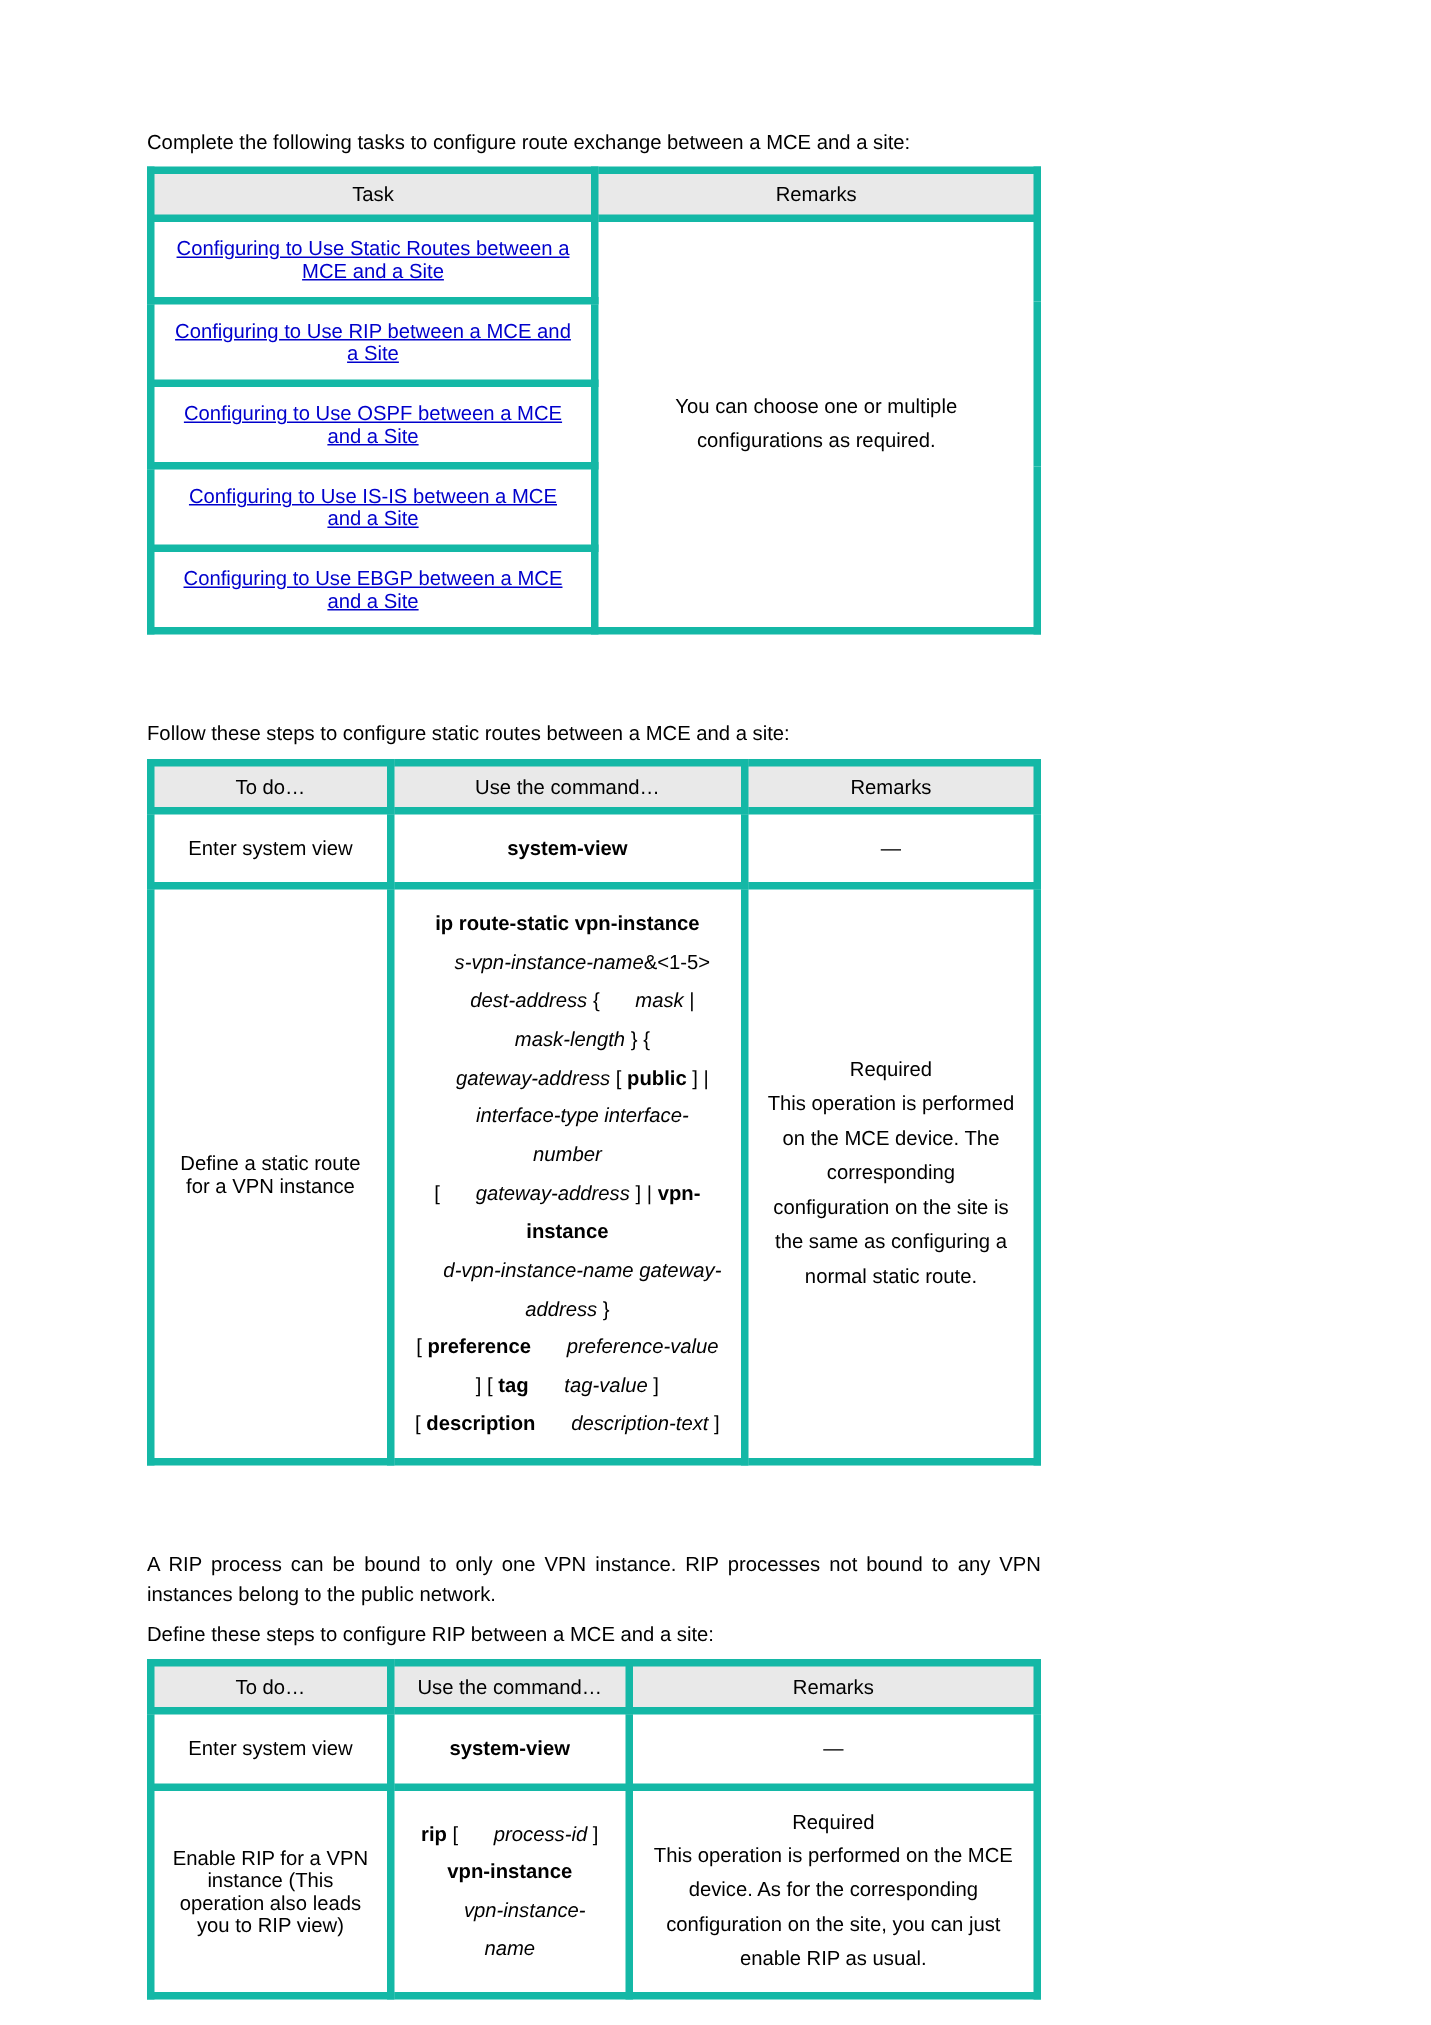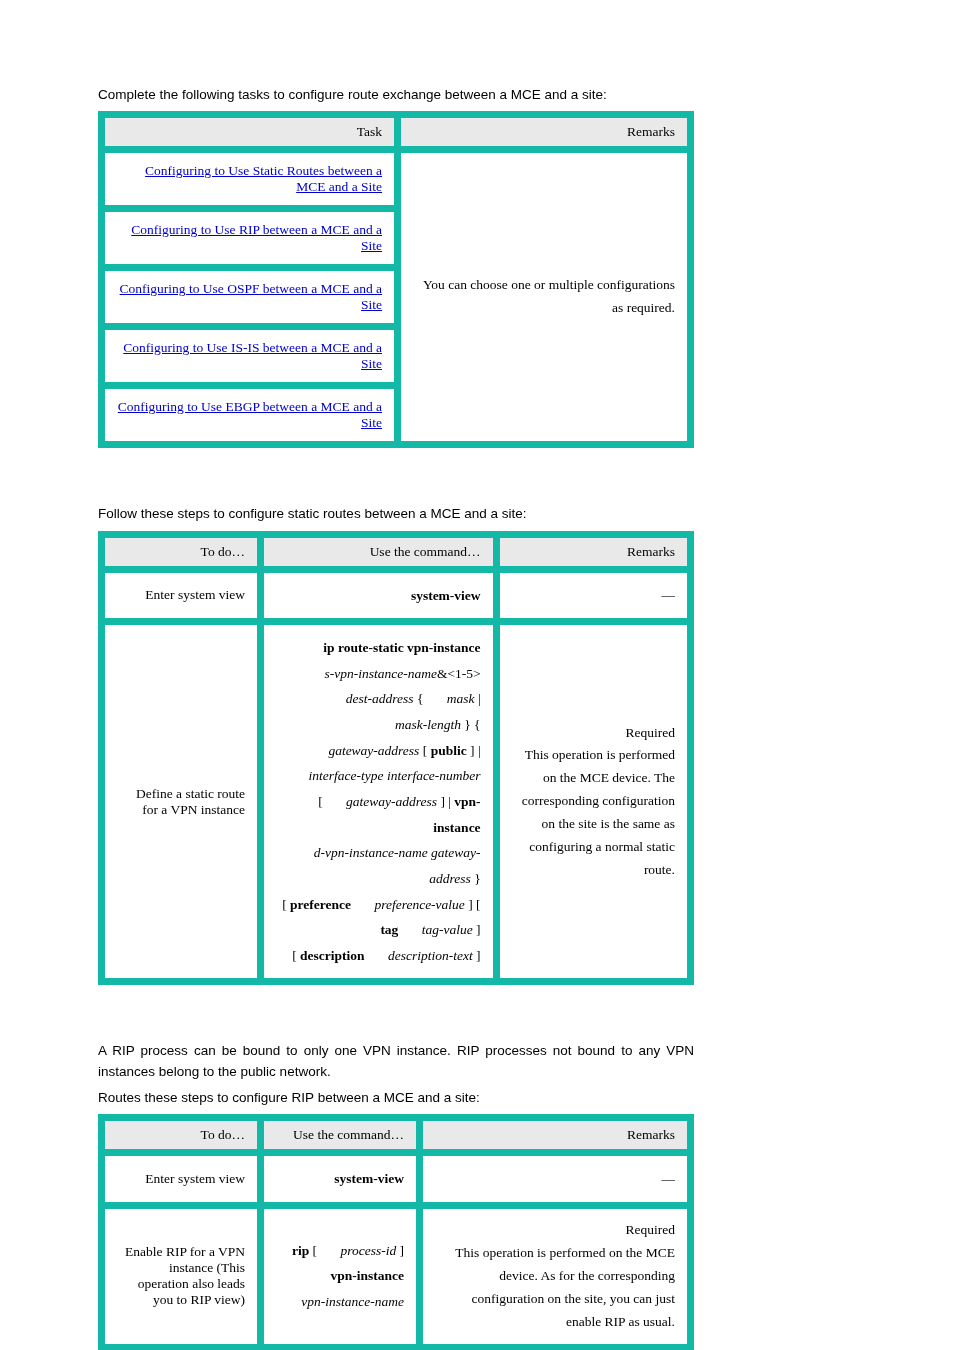--- a/index.html
+++ b/index.html
@@ -21,26 +21,25 @@
     font-size: 13.5px;
     margin: 0 0 6px 0;
     line-height: 1.5;
   }
   table.cfg {
     border-collapse: collapse;
     width: 100%;
     margin-bottom: 34px;
   }
   table.cfg th, table.cfg td {
-    border: 7px solid #14b8a6;
+    border: 5px solid #14b8a6;
     padding: 10px 12px;
     vertical-align: middle;
     font-size: 13.5px;
-    text-align: right;
-    font-family: Liberation Serif, serif;
+    text-align: center;
   }
   table.cfg th {
     background: #e9e9e9;
     font-weight: normal;
     height: 30px;
     padding: 6px 12px;
   }
   a.link {
     color: #0000cc;
     text-decoration: underline;
@@ -137,21 +136,21 @@
 [ <b>description</b> <i>description-text</i> ]</td>
         <td class="remarks-cell" style="white-space:pre-line;">Required
 This operation is performed on the MCE device. The corresponding configuration on the site is the same as configuring a normal static route.</td>
       </tr>
     </tbody>
   </table>
 
   <div class="section-gap"></div>
 
   <p class="intro justify">A RIP process can be bound to only one VPN instance. RIP processes not bound to any VPN instances belong to the public network.</p>
-  <p class="intro">Routes these steps to configure RIP between a MCE and a site:</p>
+  <p class="intro">Define these steps to configure RIP between a MCE and a site:</p>
 
   <table class="cfg">
     <thead>
       <tr>
         <th style="width:27%;">To do…</th>
         <th style="width:27%;">Use the command…</th>
         <th style="width:46%;">Remarks</th>
       </tr>
     </thead>
     <tbody>

